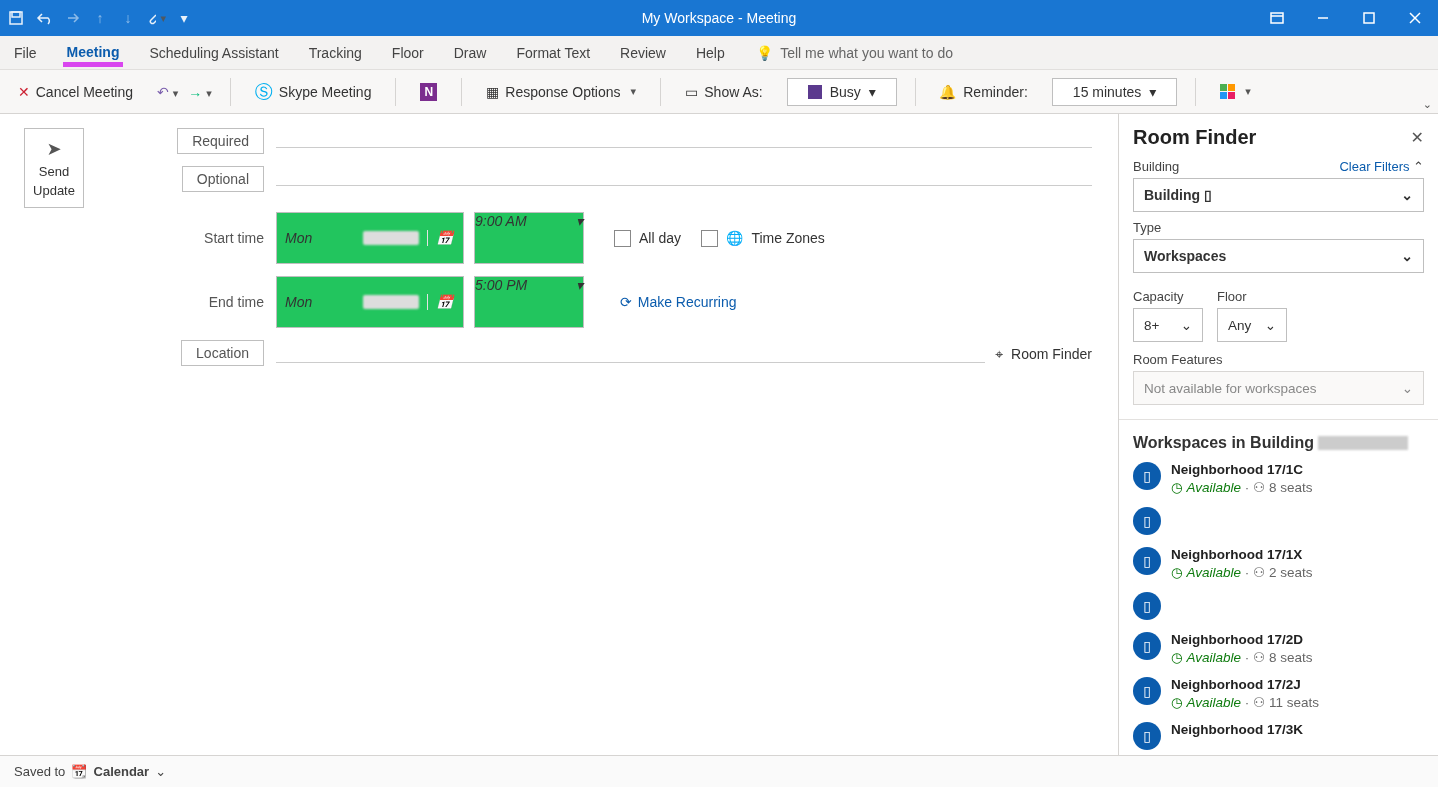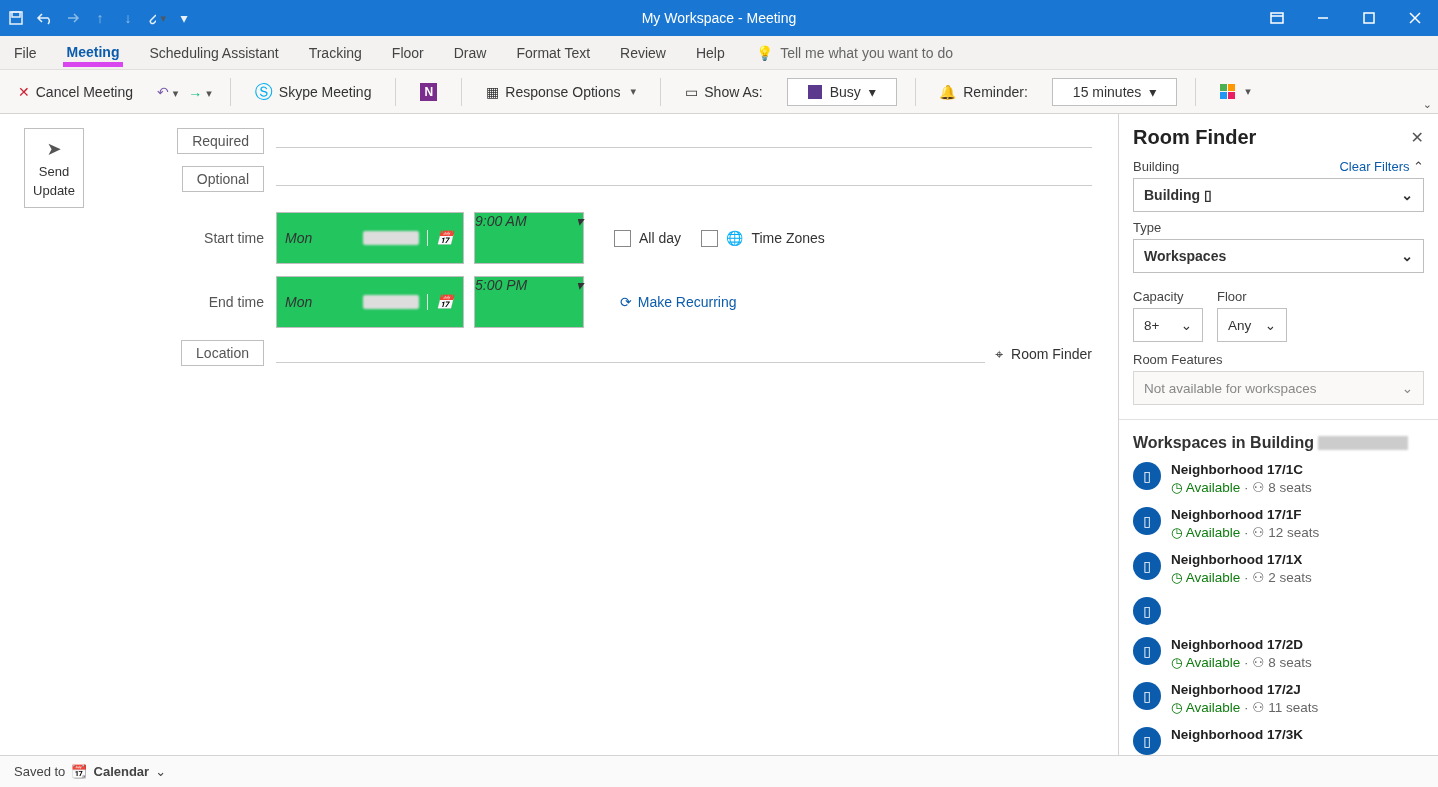--- a/index.html
+++ b/index.html
@@ -67,21 +67,21 @@
 .panel-disabled { border: 1px solid #d8d6d4; background: #faf9f8; color: #888; height: 34px; display: flex; align-items: center; padding: 0 10px; justify-content: space-between; }
 .panel hr { border: none; border-top: 1px solid #e3e1df; margin: 14px -14px; }
 .panel-subtitle { font-size: 16px; font-weight: 600; margin-bottom: 10px; display: flex; align-items: center; gap: 4px; }
 .panel-subtitle .blur { background: #ccc; width: 90px; height: 14px; filter: blur(1px); }
 
 .room-item { display: flex; gap: 10px; margin-bottom: 12px; }
 .room-icon { width: 28px; height: 28px; border-radius: 50%; background: #0b5cad; display: flex; align-items: center; justify-content: center; flex-shrink: 0; }
 .room-icon span { color: #fff; font-size: 14px; }
 .room-text { font-size: 13.5px; }
 .room-name { font-weight: 600; color: #222; margin-bottom: 2px; }
-.room-status { color: #107c10; }
+.room-status { color: #107c10; font-style: italic; }
 .room-meta { color: #666; }
 
 
 .statusbar { height: 32px; background: #fafafa; border-top: 1px solid #d6d4d2; display: flex; align-items: center; padding: 0 14px; font-size: 13px; color: #444; gap: 6px; }
 
 
 svg { stroke: currentColor; fill: none; stroke-width: 1.5; }
 </style>
 </head>
 <body>
@@ -353,24 +353,20 @@
           </div>
           <div class="room-text">
             <div class="room-name">Neighborhood 17/1C</div>
             <div><span style="color:#107c10">◷</span> <span class="room-status">Available</span> <span class="room-meta">· </span><span class="room-meta">⚇</span> <span class="room-meta">8 seats</span></div>
           </div>
         </div>
         <div class="room-item">
           <div class="room-icon">
             <span>▯</span>
           </div>
-          <div class="room-text">
-            <div class="room-name">Neighborhood 17/1F</div>
-            <div><span style="color:#107c10">◷</span> <span class="room-status">Available</span> <span class="room-meta">· </span><span class="room-meta">⚇</span> <span class="room-meta">12 seats</span></div>
-          </div>
         </div>
         <div class="room-item">
           <div class="room-icon">
             <span>▯</span>
           </div>
           <div class="room-text">
             <div class="room-name">Neighborhood 17/1X</div>
             <div><span style="color:#107c10">◷</span> <span class="room-status">Available</span> <span class="room-meta">· </span><span class="room-meta">⚇</span> <span class="room-meta">2 seats</span></div>
           </div>
         </div>

